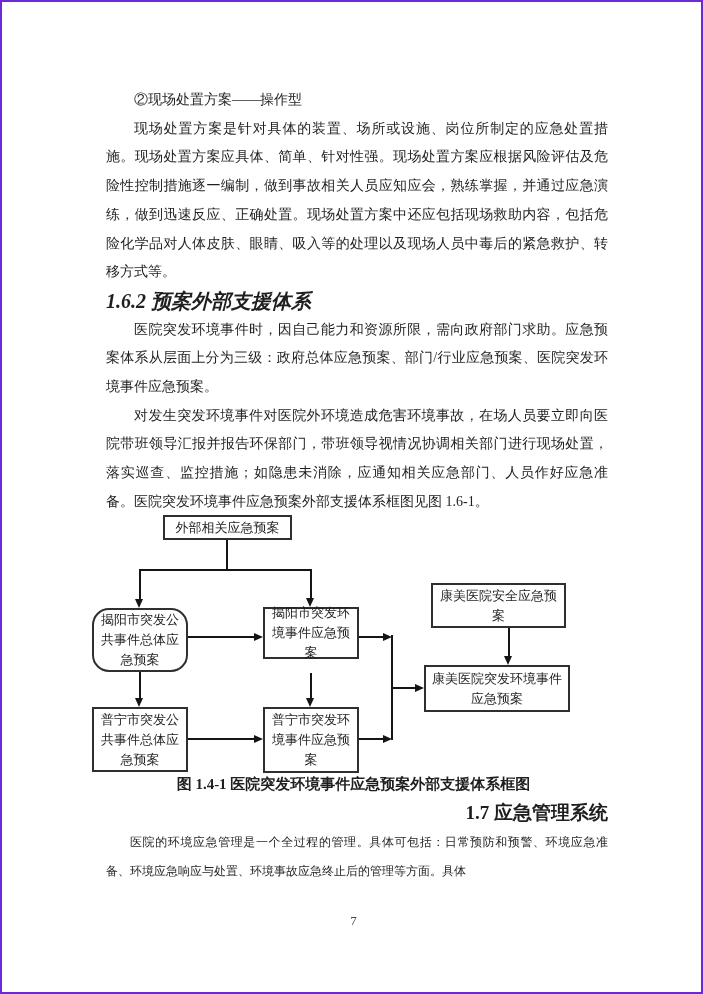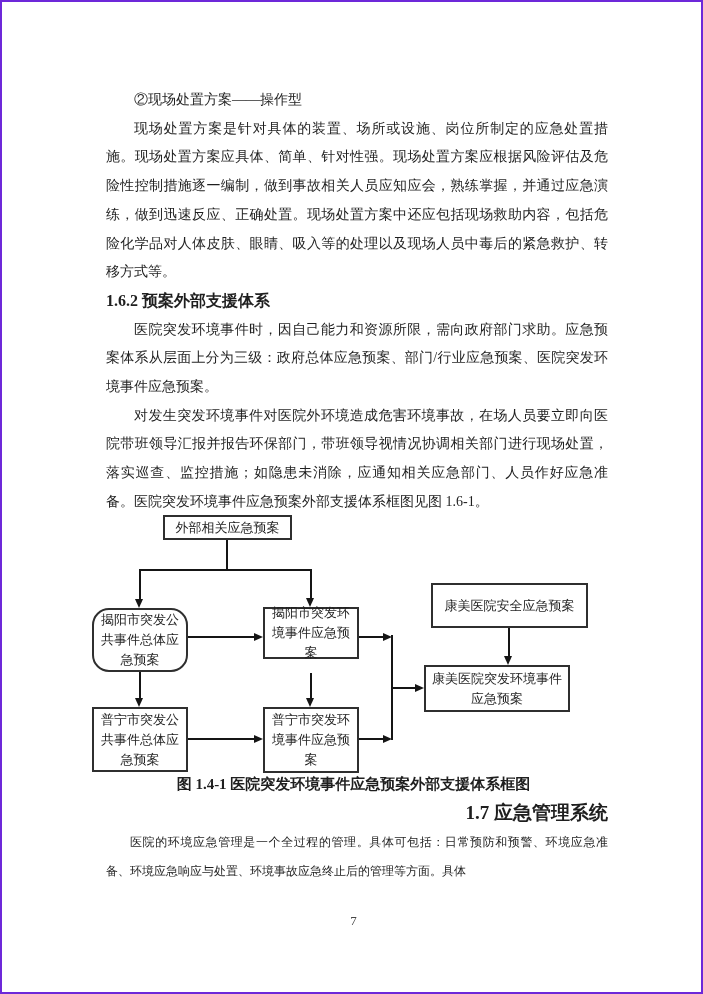--- a/index.html
+++ b/index.html
@@ -11,32 +11,32 @@
     box-sizing:border-box;
     overflow:hidden;
     font-family:"Liberation Serif","DejaVu Serif",serif;
     color:#1f1f1f;
   }
   .text-block{
     position:absolute;left:104px;top:84px;width:502px;
     font-size:14px;line-height:28.7px;text-align:justify;
   }
   .para{margin:0;text-indent:2em;}
-  .h162{margin:0;font-size:16px;font-weight:bold;line-height:28.7px;text-align:left;}
+  .h162{margin:0;font-size:20px;font-weight:bold;line-height:28.7px;text-align:left;font-style:italic;}
   
   .diagram{position:absolute;left:84px;top:505px;width:530px;height:270px;}
   .dbox{
     position:absolute;box-sizing:border-box;border:2px solid #2f2f2f;background:#fff;
     display:flex;align-items:center;justify-content:center;text-align:center;
     font-size:13px;line-height:20px;padding:1px 2px;
   }
   .b-ext{left:77px;top:8px;width:129px;height:25px;}
   .b-jyp{left:6px;top:101px;width:96px;height:64px;border-radius:17px;}
   .b-jye{left:177px;top:100px;width:96px;height:52px;}
-  .b-kms{left:345px;top:76px;width:157px;height:45px;font-family:Liberation Serif, serif;}
+  .b-kms{left:345px;top:76px;width:135px;height:45px;font-family:Liberation Serif, serif;}
   .b-pnp{left:6px;top:200px;width:96px;height:65px;}
   .b-pne{left:177px;top:200px;width:96px;height:66px;}
   .b-kme{left:338px;top:158px;width:146px;height:47px;}
   .ln{position:absolute;background:#151515;}
   .ah-d{position:absolute;width:0;height:0;border-left:4px solid transparent;border-right:4px solid transparent;border-top:9px solid #151515;}
   .ah-r{position:absolute;width:0;height:0;border-top:4px solid transparent;border-bottom:4px solid transparent;border-left:9px solid #151515;}
   .l-stem{left:140px;top:33px;width:2px;height:29px;}
   .l-tbar{left:53px;top:62px;width:173px;height:2px;}
   .l-dl{left:53px;top:62px;width:2px;height:30px;}
   .l-dm{left:224px;top:62px;width:2px;height:29px;}

